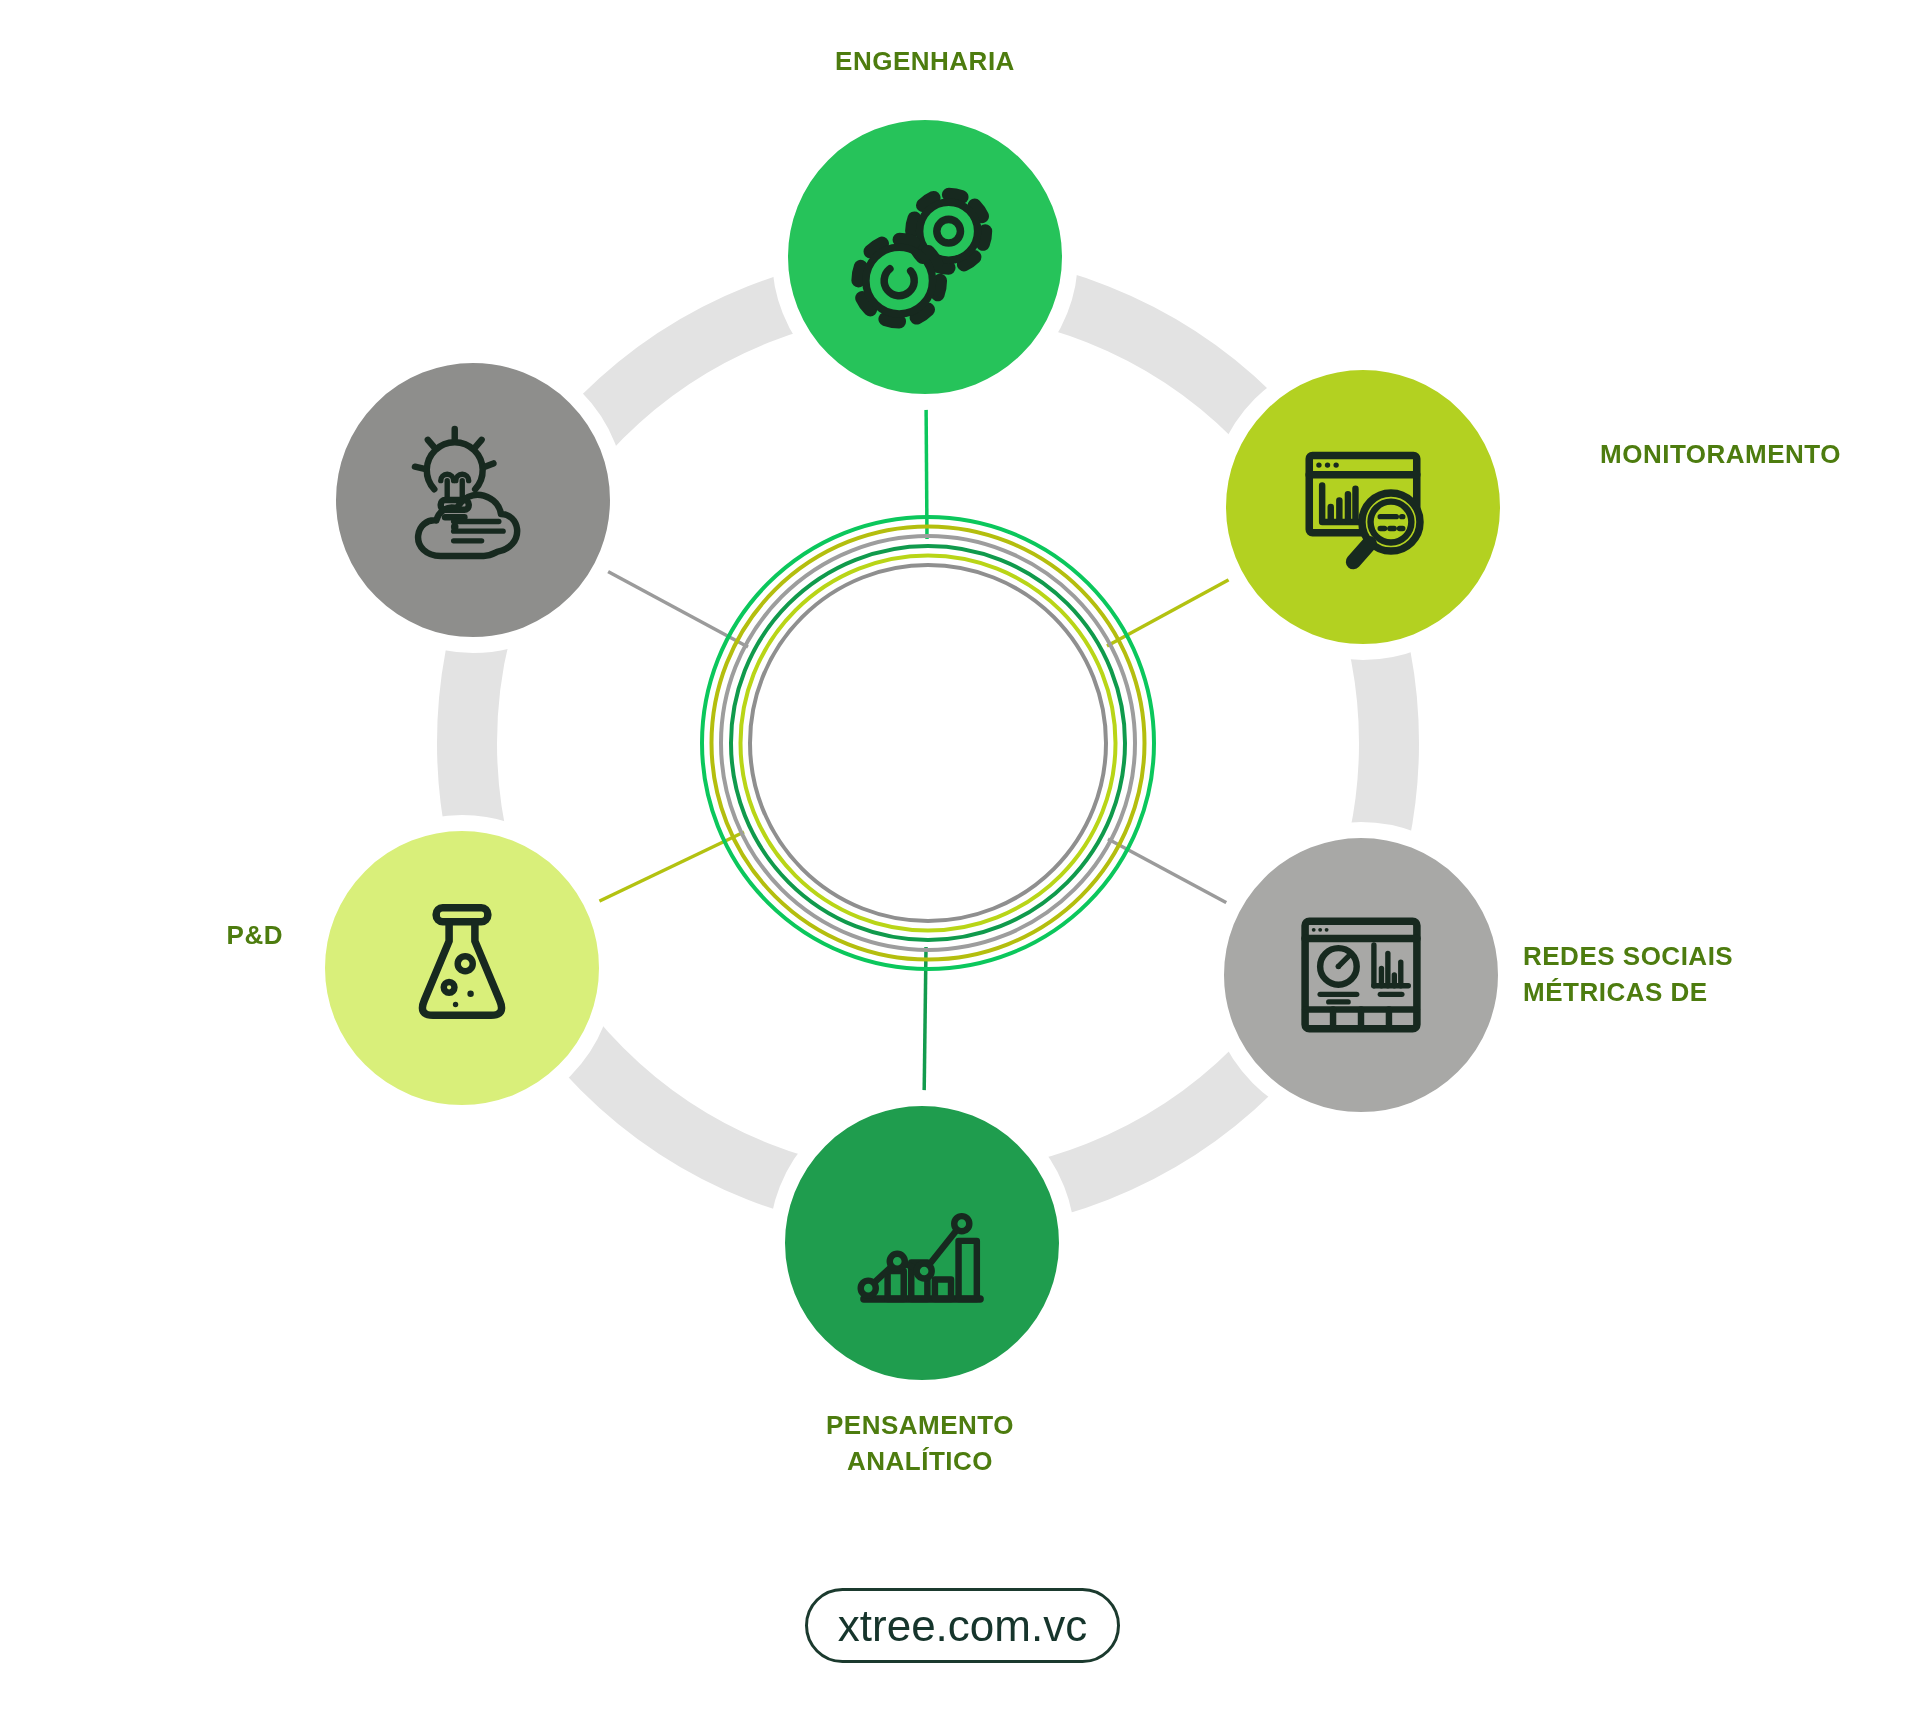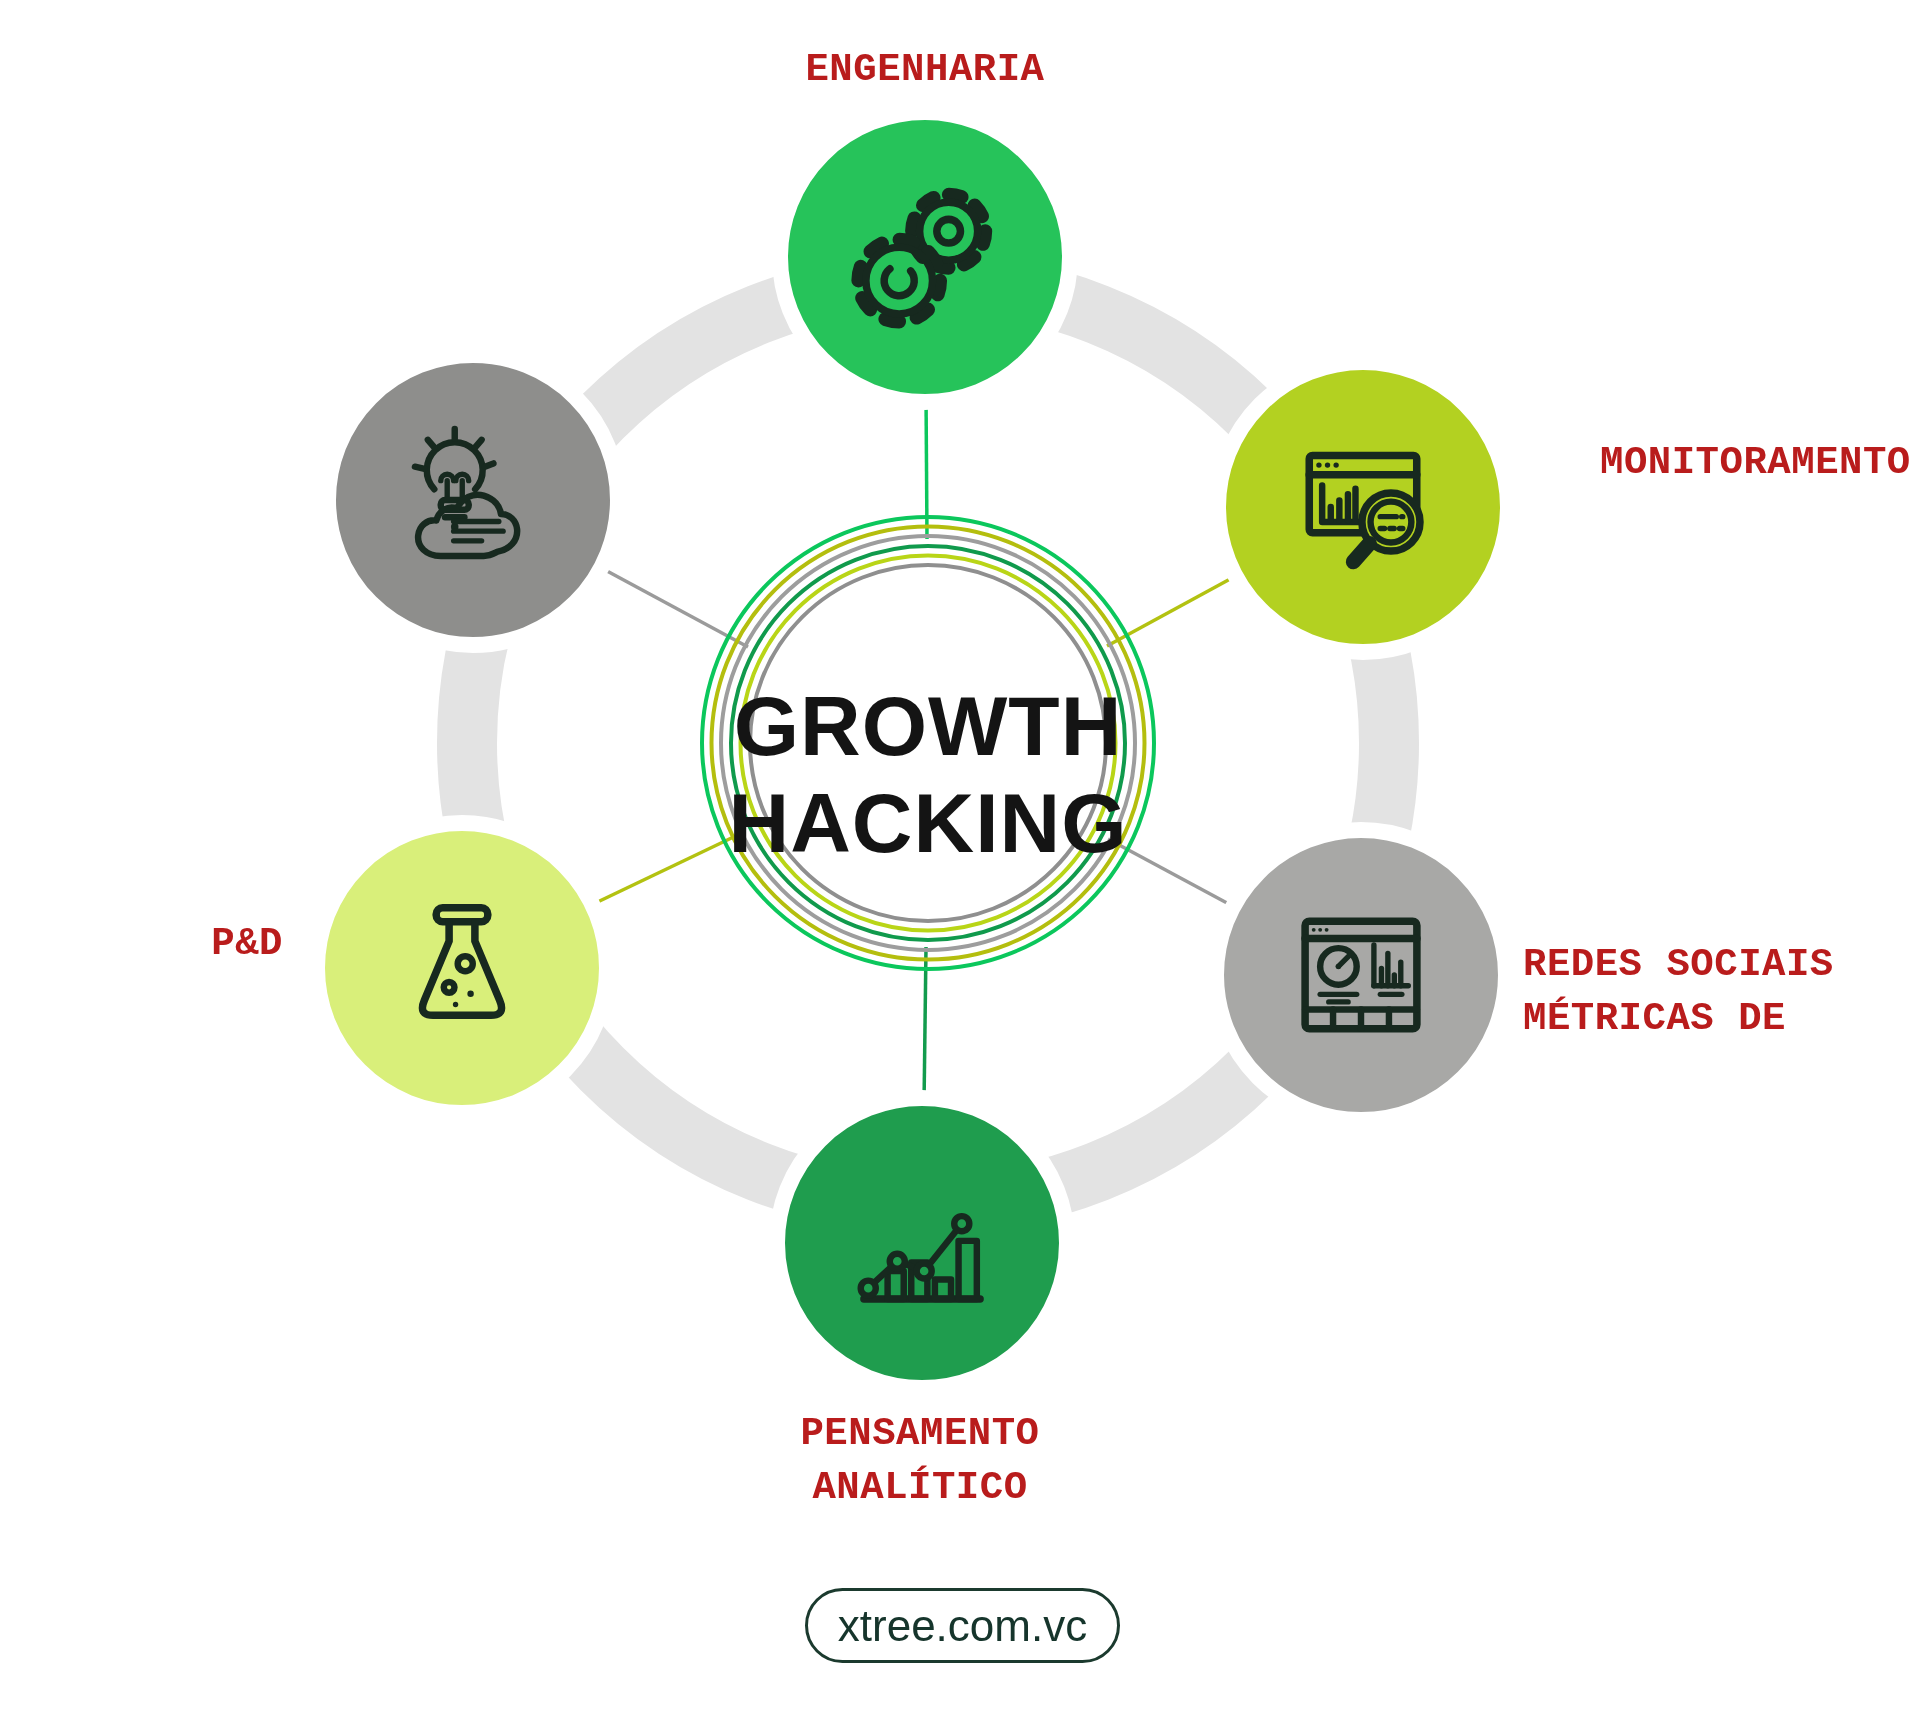--- a/index.html
+++ b/index.html
@@ -36,27 +36,26 @@
     height: 172px;
     fill: none;
     stroke: #17291f;
     stroke-width: 7;
     stroke-linecap: round;
     stroke-linejoin: round;
   }
 
   .label {
     position: absolute;
-    color: #b91c1c;
+    color: #4d7c0f;
     font-weight: bold;
-    font-size: 39px;
+    font-size: 26px;
     line-height: 1.38;
     letter-spacing: 0.5px;
     white-space: nowrap;
-    font-family: Liberation Mono, monospace;
   }
   .label span { display: block; }
   .label-engenharia   { left: 625px;  top: 44px;   width: 600px; text-align: center; }
   .label-monitoramento{ left: 1600px; top: 437px;  text-align: left; }
   .label-metricas     { left: 1523px; top: 939px;  text-align: left; }
   .label-pensamento   { left: 670px;  top: 1408px; width: 500px; text-align: center; }
   .label-ped          { left: 83px;   top: 918px;  width: 200px; text-align: right; }
   .label-criatividade { left: 10px;   top: 468px;  width: 300px; text-align: right; }
 
   .center-title {
@@ -236,22 +235,18 @@
     <span>MÉTRICAS DE</span>
   </div>
   <div class="label label-pensamento">
     <span>PENSAMENTO</span>
     <span>ANALÍTICO</span>
   </div>
   <div class="label label-ped">
     <span>P&amp;D</span>
   </div>
 
-  <div class="center-title">
-    <span>GROWTH</span>
-    <span>HACKING</span>
-  </div>
 
   <div class="footer-pill">
     <span>xtree.com.vc</span>
   </div>
 
 </div>
 
 </body></html>

